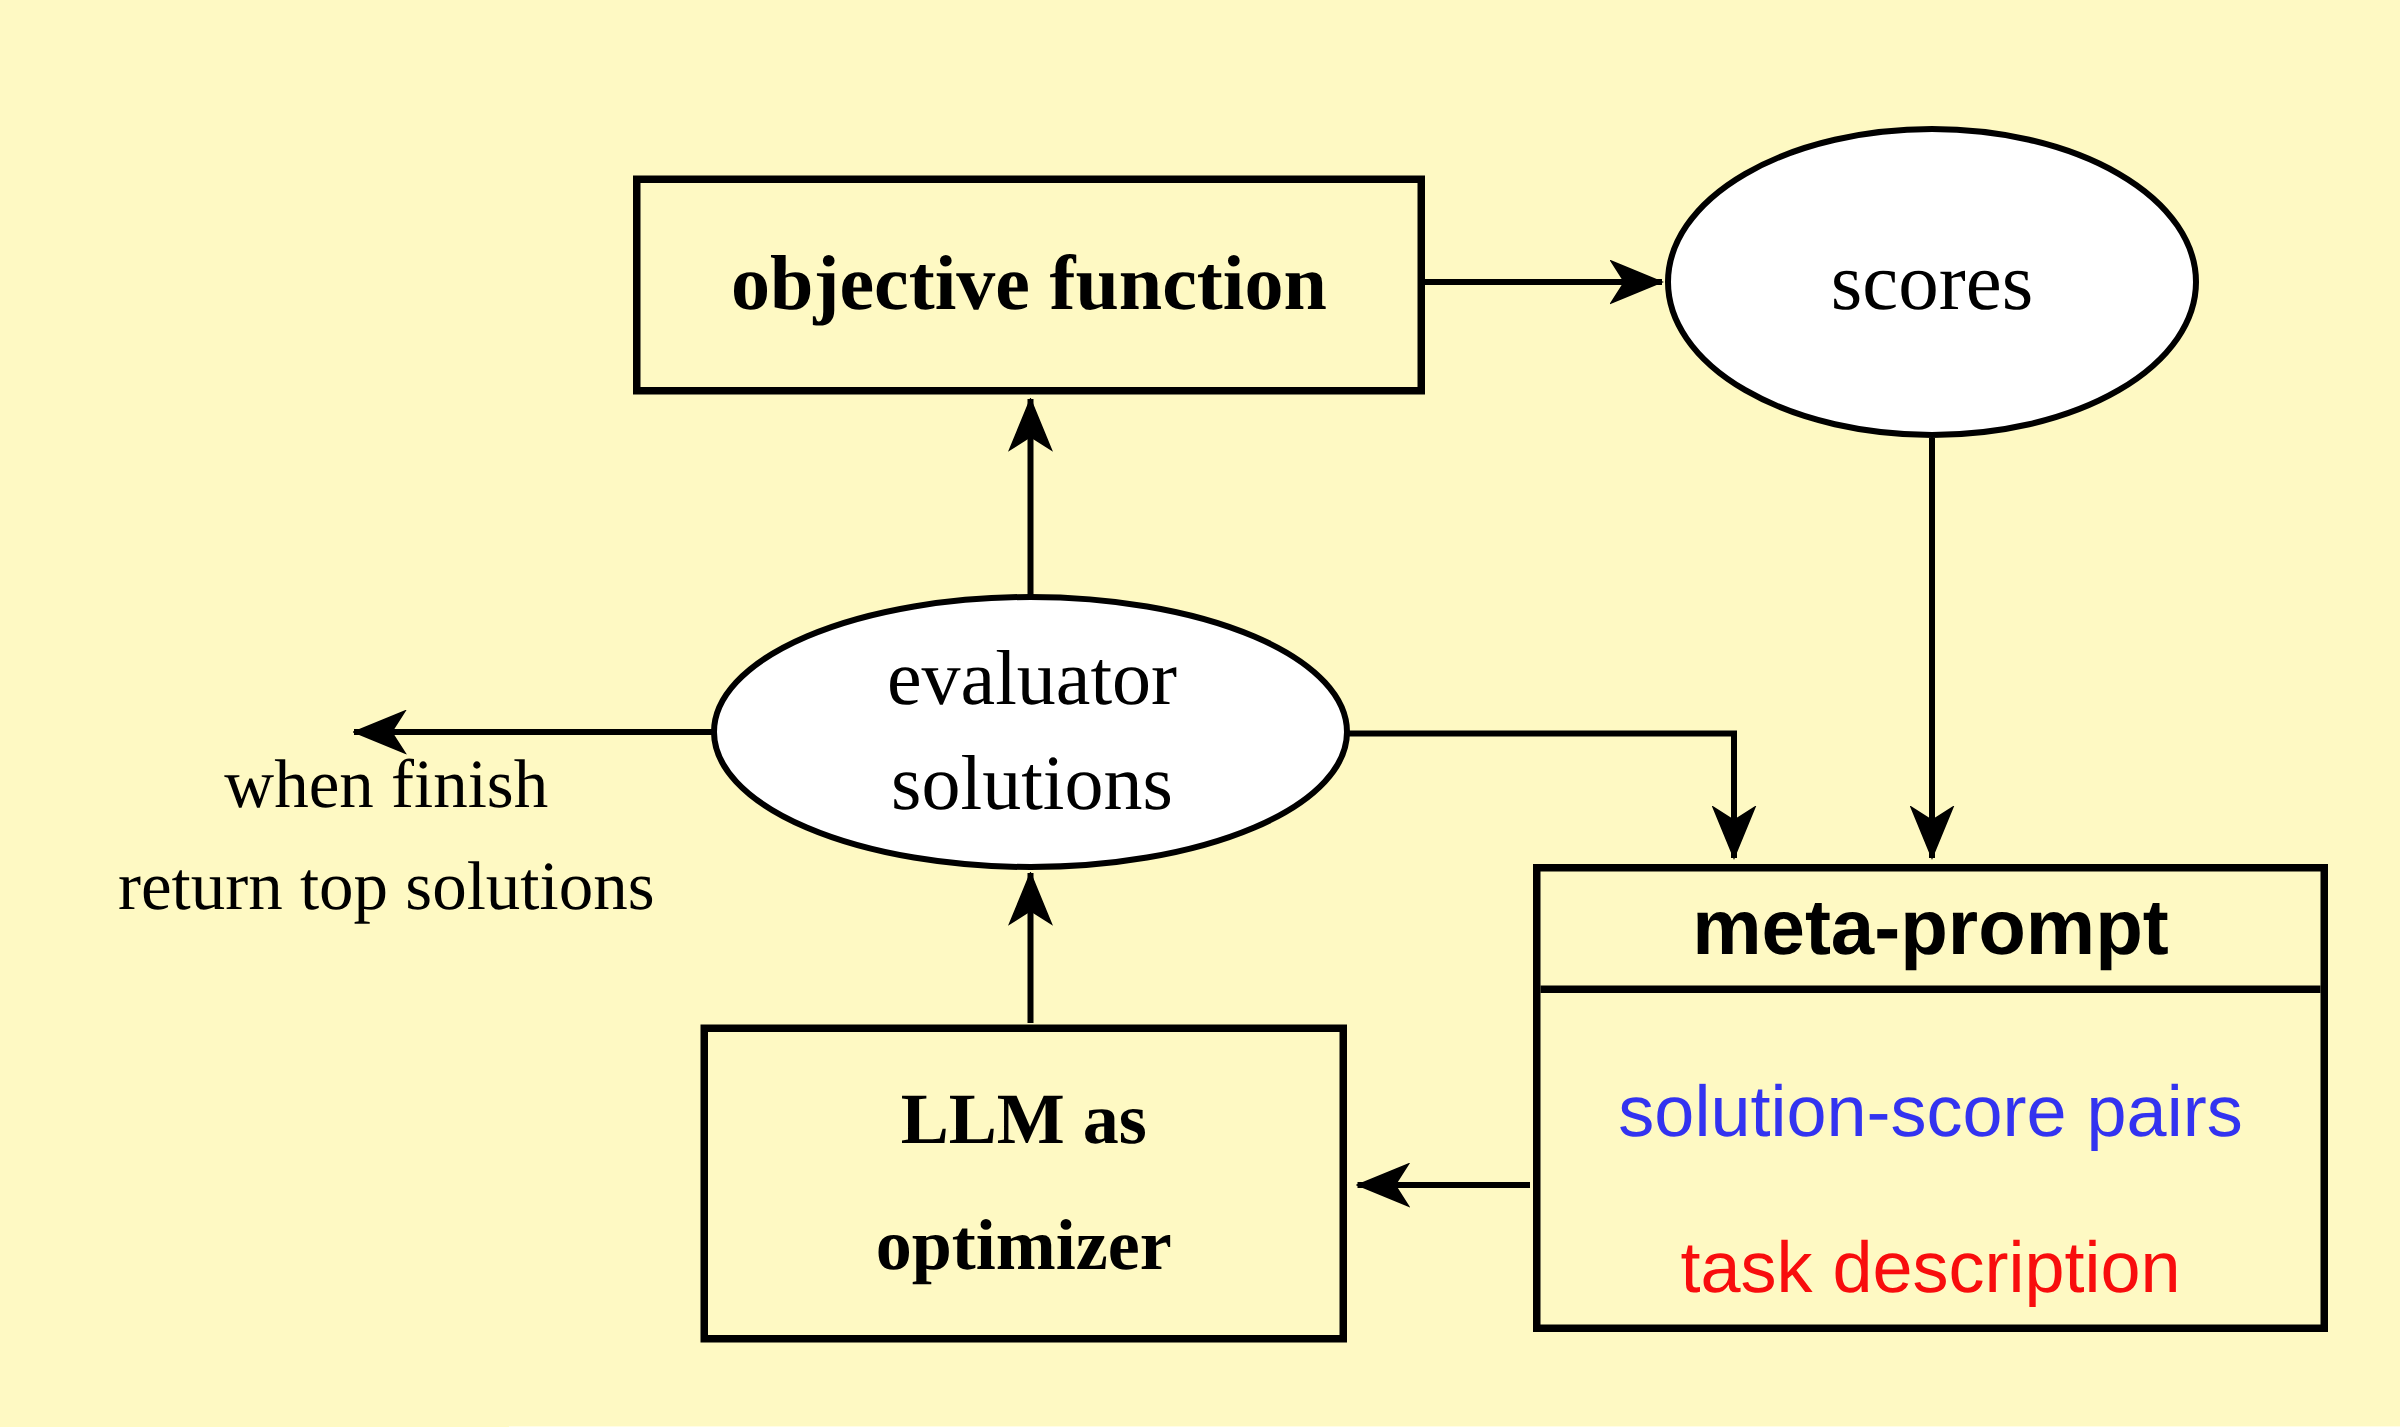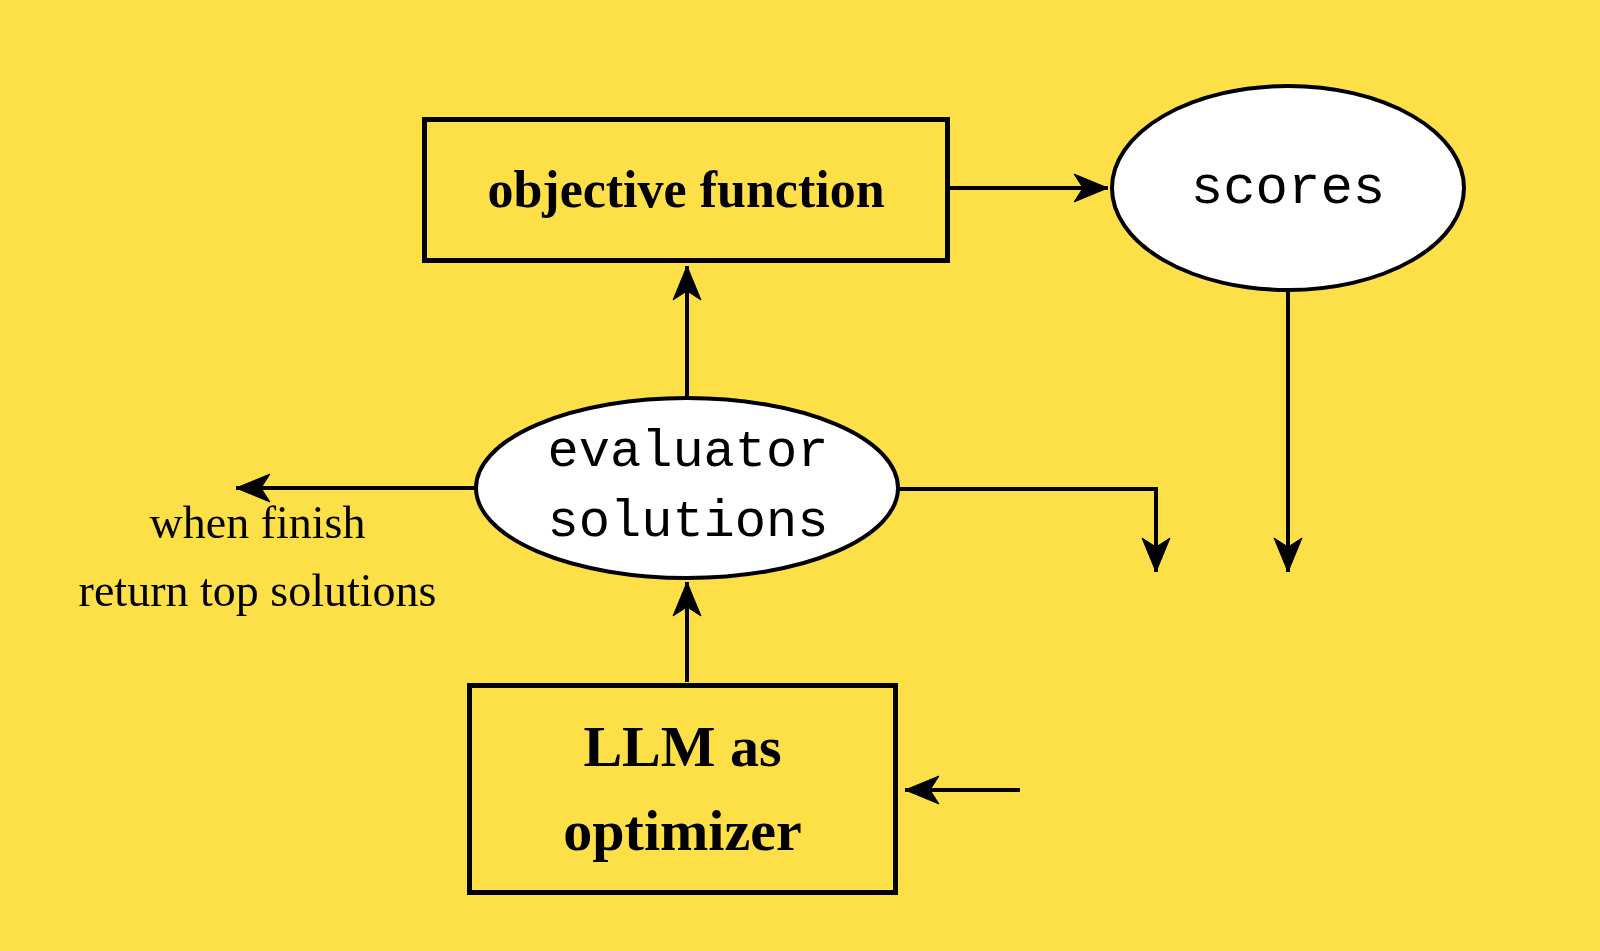--- a/index.html
+++ b/index.html
@@ -4,21 +4,21 @@
 <style>
   html, body {
     margin: 0;
     padding: 0;
     background: #ffffff;
   }
   .canvas {
     position: relative;
     width: 1600px;
     height: 951px;
-    background: #fde047;
+    background: #fef9c3;
     overflow: hidden;
     font-family: "Liberation Serif", serif;
     color: #000000;
   }
   .shapes-svg {
     position: absolute;
     left: 0;
     top: 0;
     width: 1600px;
     height: 951px;
@@ -42,21 +42,21 @@
     font-weight: bold;
     font-size: 52px;
     line-height: 72px;
   }
   .box-llm {
     left: 467px;
     top: 683px;
     width: 431px;
     height: 212px;
     font-weight: bold;
-    font-size: 58px;
+    font-size: 48px;
     line-height: 84px;
   }
   .box-meta {
     left: 1022px;
     top: 576px;
     width: 530px;
     height: 312px;
     border: 5px solid #000000;
     box-sizing: border-box;
     position: absolute;
@@ -87,21 +87,20 @@
   }
   .meta-item-1 { top: 52px; }
   .meta-item-2 { top: 156px; }
   .ellipse-label {
     position: absolute;
     display: flex;
     flex-direction: column;
     align-items: center;
     justify-content: center;
     text-align: center;
-    font-family: Liberation Mono, monospace;
   }
   .label-generated {
     left: 477px;
     top: 398px;
     width: 422px;
     height: 180px;
     font-size: 52px;
     line-height: 70px;
   }
   .label-scores {
@@ -156,19 +155,26 @@
   <div class="ellipse-label label-generated">
     <div>evaluator</div>
     <div>solutions</div>
   </div>
 
   <div class="node-box box-llm">
     <div>LLM as</div>
     <div>optimizer</div>
   </div>
 
+  <div class="box-meta">
+    <div class="meta-header">meta-prompt</div>
+    <div class="meta-body">
+      <div class="meta-item meta-item-1" style="color: rgb(51, 51, 240);">solution-score pairs</div>
+      <div class="meta-item meta-item-2" style="color: rgb(248, 13, 13);">task description</div>
+    </div>
+  </div>
 
   <div class="return-label">
     <div>when finish</div>
     <div>return top solutions</div>
   </div>
 
 </div>
 
 </body></html>

